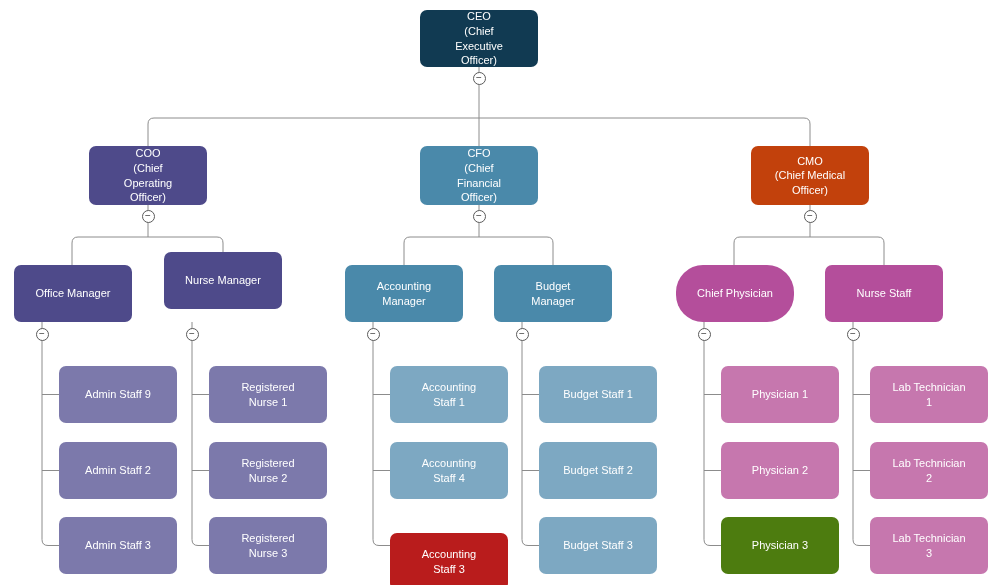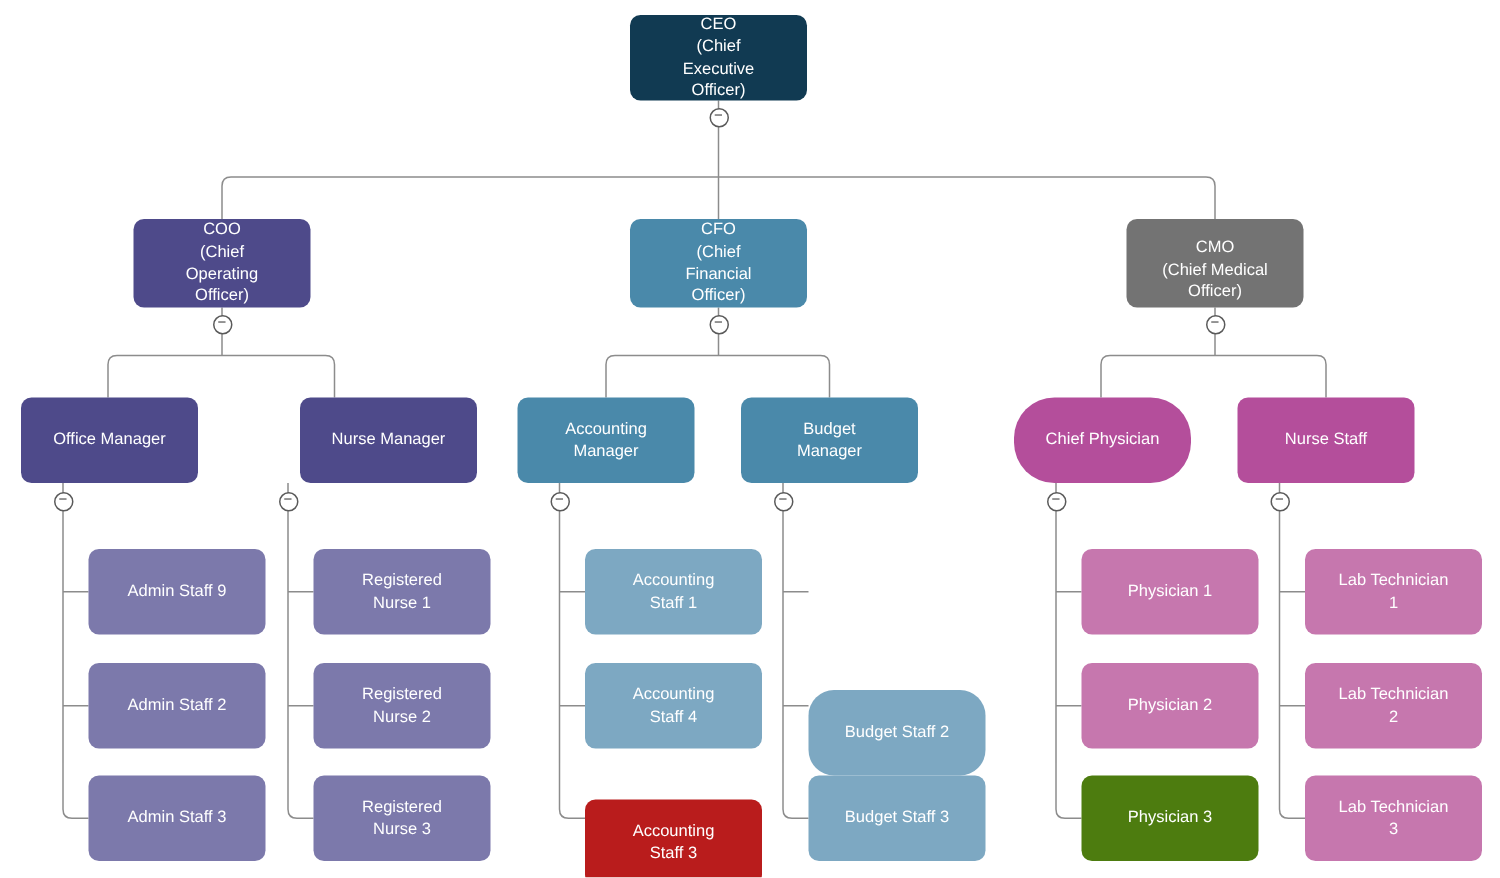--- a/index.html
+++ b/index.html
@@ -52,30 +52,30 @@
   <div class="node lvl2" style="left: 89px; top: 146px; background-color: rgb(78, 74, 138);">
     <div>
       <span class="nm">COO</span><span>(Chief Operating Officer)</span>
     </div>
   </div>
   <div class="node lvl2" style="left: 420px; top: 146px; background-color: rgb(74, 137, 170);">
     <div>
       <span class="nm">CFO</span><span>(Chief Financial Officer)</span>
     </div>
   </div>
-  <div class="node lvl2" style="left: 751px; top: 146px; background-color: #737373; align-items: flex-end;">
+  <div class="node lvl2" style="left: 751px; top: 146px; background-color: #c2410c;">
     <div>
       <span class="nm">CMO</span><span>(Chief Medical Officer)</span>
     </div>
   </div>
 
   <div class="node" style="left: 14px; top: 265px; background-color: rgb(78, 74, 138);">
     <span>Office Manager</span>
   </div>
-  <div class="node" style="left: 164px; top: 265px; background-color: rgb(78, 74, 138); margin-left: 36px;">
+  <div class="node" style="left: 164px; top: 252px; background-color: rgb(78, 74, 138);">
     <span>Nurse Manager</span>
   </div>
   <div class="node" style="left: 494px; top: 265px; background-color: rgb(74, 137, 170);">
     <span>Budget Manager</span>
   </div>
   <div class="node" style="left: 345px; top: 265px; background-color: rgb(74, 137, 170);">
     <span>Accounting Manager</span>
   </div>
   <div class="node" style="left: 676px; top: 265px; background-color: rgb(180, 78, 155); border-radius: 27px;">
     <span>Chief Physician</span>
@@ -107,21 +107,24 @@
   <div class="node" style="left: 390px; top: 366px; background-color: rgb(125, 168, 194);">
     <span>Accounting Staff 1</span>
   </div>
   <div class="node" style="left: 390px; top: 442px; background-color: rgb(125, 168, 194);">
     <span>Accounting Staff 4</span>
   </div>
   <div class="node" style="left: 390px; top: 533px; background-color: #b91c1c;">
     <span>Accounting Staff 3</span>
   </div>
 
-  <div class="node" style="left: 539px; top: 460px; background-color: rgb(125, 168, 194); border-radius: 17px;">
+  <div class="node" style="left: 539px; top: 366px; background-color: rgb(125, 168, 194);">
+    <span>Budget Staff 1</span>
+  </div>
+  <div class="node" style="left: 539px; top: 442px; background-color: rgb(125, 168, 194);">
     <span>Budget Staff 2</span>
   </div>
   <div class="node" style="left: 539px; top: 517px; background-color: rgb(125, 168, 194);">
     <span>Budget Staff 3</span>
   </div>
 
   <div class="node" style="left: 721px; top: 366px; background-color: rgb(198, 119, 174);">
     <span>Physician 1</span>
   </div>
   <div class="node" style="left: 721px; top: 442px; background-color: rgb(198, 119, 174);">

